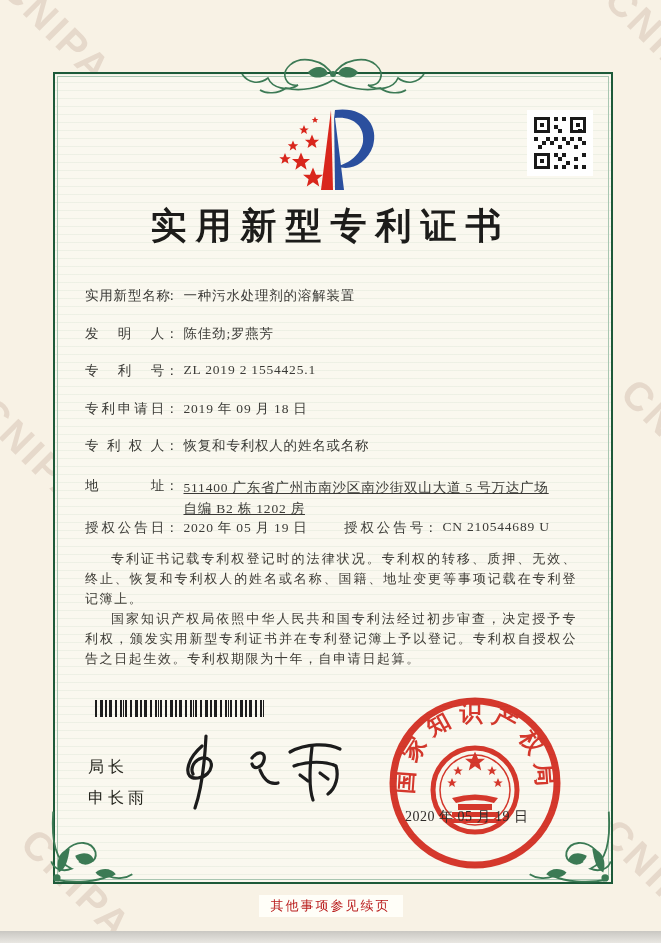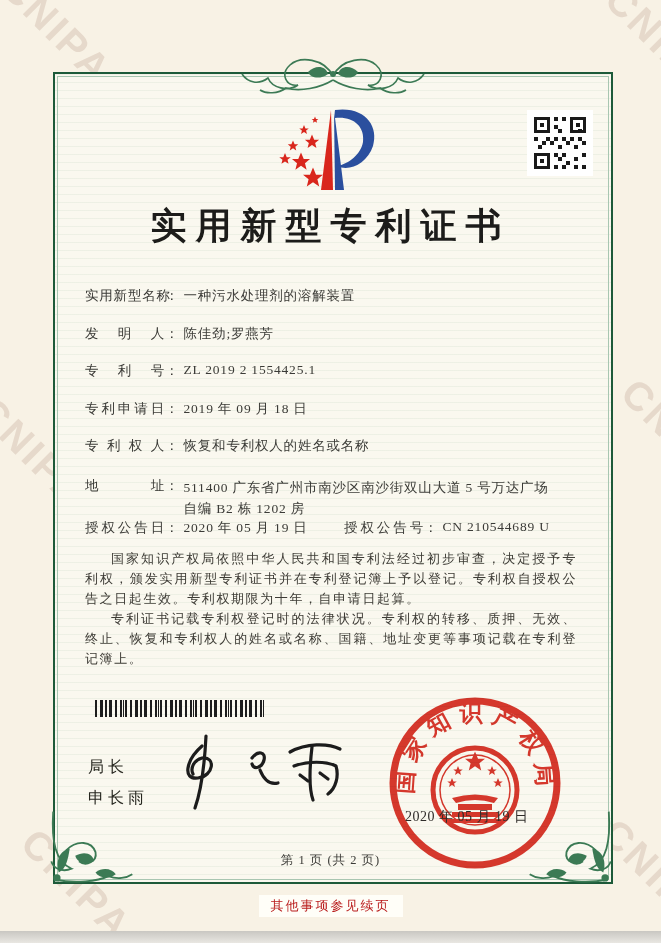--- a/index.html
+++ b/index.html
@@ -26,21 +26,21 @@
   
   .cert-no{left:85px;top:112px;font-size:13px;letter-spacing:1.5px;color:#3f3f3b;z-index:4;}
   .logo{left:277px;top:104px;width:110px;height:96px;z-index:4;}
   .qr{left:527px;top:110px;width:66px;height:66px;background:#ffffff;padding:0;z-index:4;}
   .title{left:0;right:0;top:202px;text-align:center;font-size:36px;font-weight:bold;
          letter-spacing:9px;color:#1c1c1a;z-index:4;}
   
   .frow{position:absolute;left:85px;font-size:13.5px;letter-spacing:0.8px;color:#3b3b37;white-space:nowrap;z-index:4;}
   .flabel{display:inline-block;width:80px;text-align:justify;text-align-last:justify;vertical-align:top;}
   .fvalue{display:inline-block;vertical-align:top;}
-  .addr-val{white-space:normal;width:400px;line-height:21px;}
+  .addr-val{white-space:normal;width:400px;line-height:21px;text-decoration:underline;}
   
   .paras{position:absolute;left:85px;width:492px;top:549px;font-size:13px;line-height:20px;
          letter-spacing:1.6px;text-align:justify;color:#3d3b35;z-index:4;}
   .paras p{margin:0;text-indent:2em;}
   
   .barcode{left:95px;top:700px;width:170px;height:17px;z-index:4;
     background-image:
       repeating-linear-gradient(90deg,#1d1d1d 0 2px,transparent 2px 5px),
       repeating-linear-gradient(90deg,#1d1d1d 0 1px,transparent 1px 7px);
   }
@@ -205,22 +205,22 @@
   <div class="frow" style="top:519px;">
     <span class="flabel">授权公告日</span><span>：</span>
     <span class="fvalue">2020 年 05 月 19 日</span>
   </div>
   <div class="frow" style="left:344px;top:519px;">
     <span class="flabel">授权公告号</span><span>：</span>
     <span class="fvalue">CN 210544689 U</span>
   </div>
 
   <div class="paras">
+    <p>专利证书记载专利权登记时的法律状况。专利权的转移、质押、无效、终止、恢复和专利权人的姓名或名称、国籍、地址变更等事项记载在专利登记簿上。</p>
     <p>国家知识产权局依照中华人民共和国专利法经过初步审查，决定授予专利权，颁发实用新型专利证书并在专利登记簿上予以登记。专利权自授权公告之日起生效。专利权期限为十年，自申请日起算。</p>
-    <p>专利证书记载专利权登记时的法律状况。专利权的转移、质押、无效、终止、恢复和专利权人的姓名或名称、国籍、地址变更等事项记载在专利登记簿上。</p>
   </div>
 
   <div class="abs barcode"></div>
 
   <div class="abs officer">
     <div>局长</div>
     <div>申长雨</div>
   </div>
 
   <svg class="abs signature" viewBox="0 0 190 92">
@@ -255,21 +255,20 @@
       <use href="#sealStar" transform="translate(66,89) scale(0.5)"></use>
       <use href="#sealStar" transform="translate(112,89) scale(0.5)"></use>
       <path d="M66,104 Q89,97 112,104 L108,109 Q89,103 70,109 Z"></path>
       <rect x="72" y="110" width="34" height="6"></rect>
       <rect x="66" y="118" width="46" height="5"></rect>
       <rect x="60" y="125" width="58" height="4"></rect>
     </g>
   </svg>
   <div class="abs seal-date">2020 年 05 月 19 日</div>
 
-  <div class="abs page-num">第 1 页 (共 2 页)</div>
 
   <div class="abs footer-note">
     <span>其他事项参见续页</span>
   </div>
 
   <div class="abs bottom-strip"></div>
 
 </div>
 
 </body></html>

